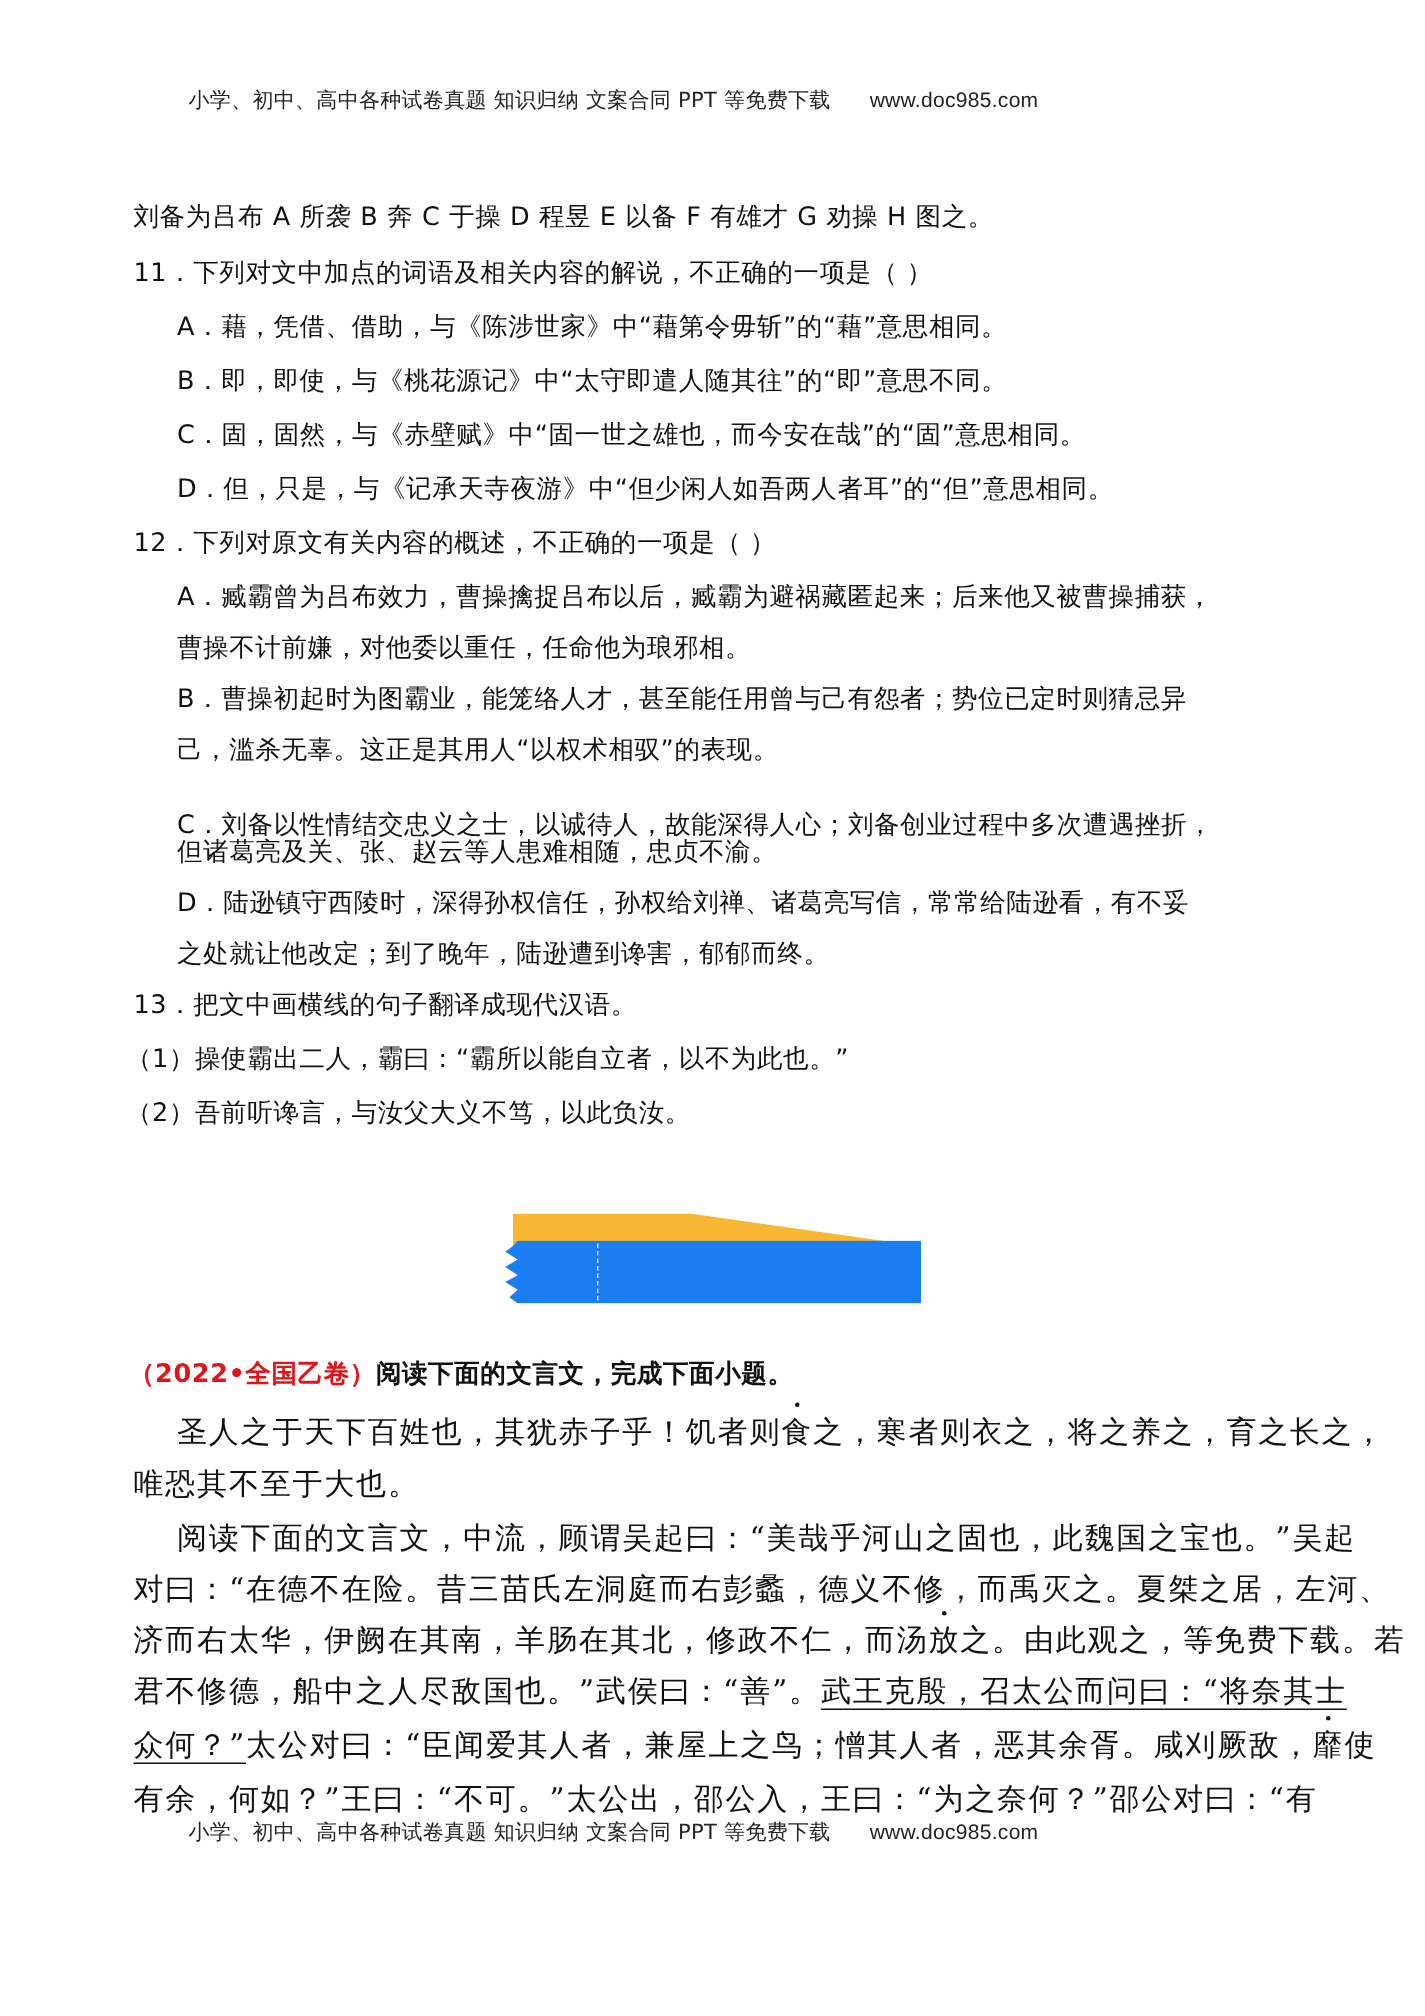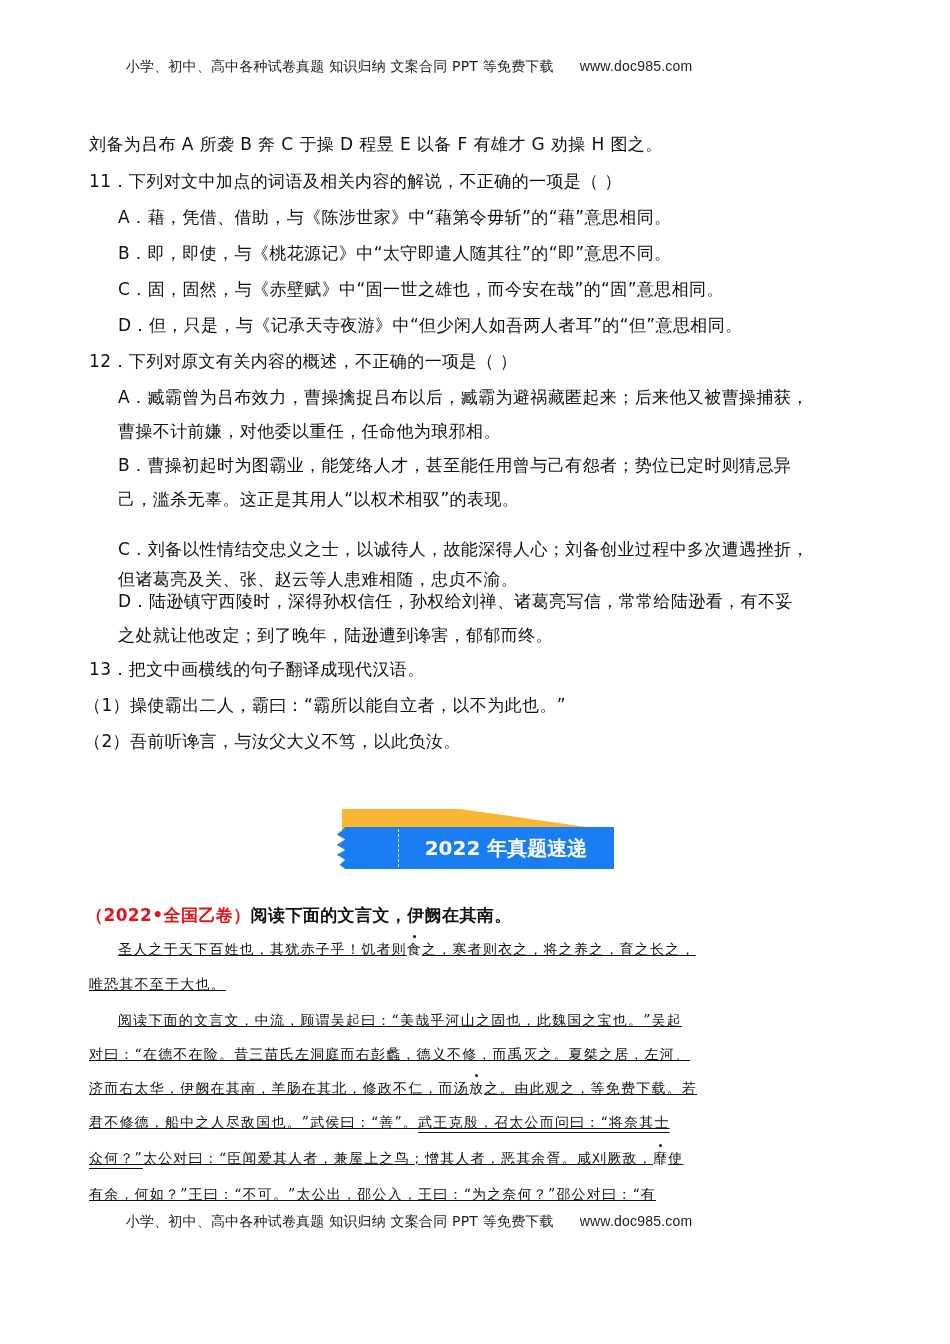--- a/index.html
+++ b/index.html
@@ -13,21 +13,21 @@
     font-size: 14px; color: #222; letter-spacing: 0.2px;
   }
   .header { top: 58px; }
   .footer { top: 1213px; }
   .hf-url { margin-left: 26px; font-family: "Liberation Sans", sans-serif; font-size: 14px; }
 
   .line { position: absolute; font-size: 17px; white-space: nowrap; letter-spacing: 0.4px; }
   .l0 { left: 89px; }
   .l1 { left: 118px; }
 
-  .serif { font-family: "DejaVu Serif", "Liberation Serif", serif; font-size: 14px; letter-spacing: 1.2px; text-decoration: underline; }
+  .serif { font-family: "DejaVu Serif", "Liberation Serif", serif; font-size: 20px; letter-spacing: 1.2px; }
 
   .emph { position: relative; display: inline-block; }
   .emph::before {
     content: ""; position: absolute; left: 50%; top: -6px; width: 3px; height: 3px;
     margin-left: -1.5px; border-radius: 50%; background: #111;
   }
   .ul { text-decoration: underline; text-underline-offset: 5px; text-decoration-thickness: 1px; }
 
   .banner {
     position: absolute; left: 332px; top: 805px; width: 282px; height: 64px;
@@ -69,37 +69,36 @@
 <div class="line l1" style="top:242px">B．即，即使，与《桃花源记》中“太守即遣人随其往”的“即”意思不同。</div>
 <div class="line l1" style="top:278px">C．固，固然，与《赤壁赋》中“固一世之雄也，而今安在哉”的“固”意思相同。</div>
 <div class="line l1" style="top:314px">D．但，只是，与《记承天寺夜游》中“但少闲人如吾两人者耳”的“但”意思相同。</div>
 
 <div class="line l0" style="top:350px">12．下列对原文有关内容的概述，不正确的一项是（   ）</div>
 <div class="line l1" style="top:386px">A．臧霸曾为吕布效力，曹操擒捉吕布以后，臧霸为避祸藏匿起来；后来他又被曹操捕获，</div>
 <div class="line l1" style="top:420px">曹操不计前嫌，对他委以重任，任命他为琅邪相。</div>
 <div class="line l1" style="top:454px">B．曹操初起时为图霸业，能笼络人才，甚至能任用曾与己有怨者；势位已定时则猜忌异</div>
 <div class="line l1" style="top:488px">己，滥杀无辜。这正是其用人“以权术相驭”的表现。</div>
 <div class="line l1" style="top:538px">C．刘备以性情结交忠义之士，以诚待人，故能深得人心；刘备创业过程中多次遭遇挫折，</div>
-<div class="line l1" style="top:568px">但诸葛亮及关、张、赵云等人患难相随，忠贞不渝。</div>
+<div class="line l1" style="top:556px">但诸葛亮及关、张、赵云等人患难相随，忠贞不渝。</div>
 <div class="line l1" style="top:590px">D．陆逊镇守西陵时，深得孙权信任，孙权给刘禅、诸葛亮写信，常常给陆逊看，有不妥</div>
 <div class="line l1" style="top:624px">之处就让他改定；到了晚年，陆逊遭到谗害，郁郁而终。</div>
 
 <div class="line l0" style="top:658px">13．把文中画横线的句子翻译成现代汉语。</div>
 <div class="line" style="left:84px; top:694px">（1）操使霸出二人，霸曰：“霸所以能自立者，以不为此也。”</div>
 <div class="line" style="left:84px; top:730px">（2）吾前听谗言，与汝父大义不笃，以此负汝。</div>
 
 <div class="banner">
   <div class="banner-yellow"></div>
   <div class="banner-blue"></div>
   <div class="banner-dash"></div>
-  <div class="banner-text">2022 年真题速递</div>
 </div>
 
 <div class="line" style="left:86px; top:904px">
-  <span class="source">（2022•全国乙卷）</span><span class="intro">阅读下面的文言文，伊阙在其南。</span>
+  <span class="source">（2022•全国乙卷）</span><span class="intro">阅读下面的文言文，完成下面小题。</span>
 </div>
 
 <div class="line serif" style="left:118px; top:941px">
   <span>圣人之于天下百姓也，其犹赤子乎！饥者则</span><span class="emph">食</span><span>之，寒者则衣之，将之养之，育之长之，</span>
 </div>
 <div class="line serif" style="left:89px; top:976px">唯恐其不至于大也。</div>
 
 <div class="line serif" style="left:118px; top:1012px">阅读下面的文言文，中流，顾谓吴起曰：“美哉乎河山之固也，此魏国之宝也。”吴起</div>
 <div class="line serif" style="left:89px; top:1046px">对曰：“在德不在险。昔三苗氏左洞庭而右彭蠡，德义不修，而禹灭之。夏桀之居，左河、</div>
 <div class="line serif" style="left:89px; top:1080px">

